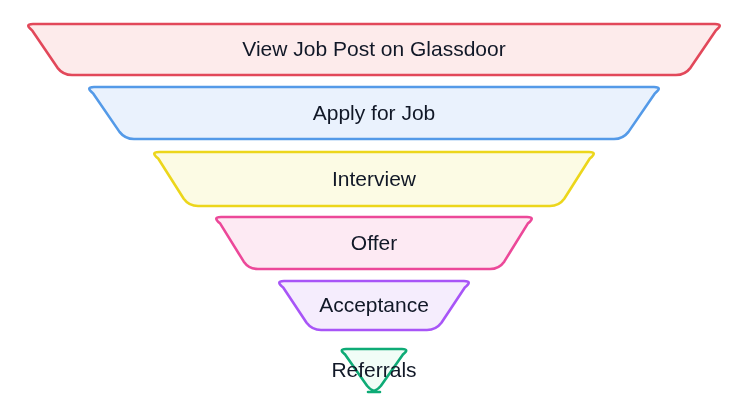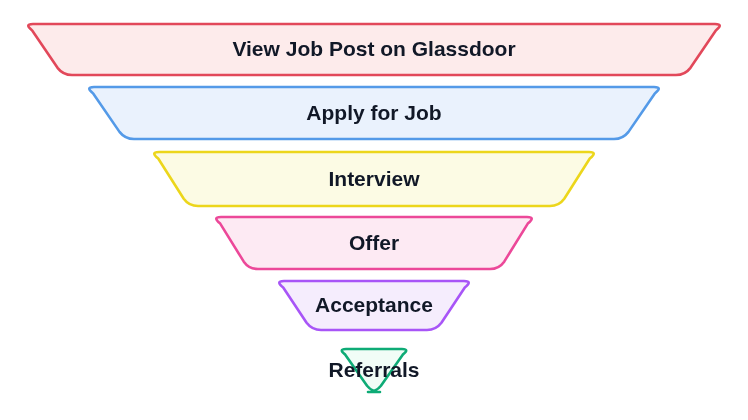--- a/index.html
+++ b/index.html
@@ -11,21 +11,20 @@
     height: 420px;
     background: #ffffff;
     font-family: "Liberation Sans", sans-serif;
     overflow: hidden;
   }
   #funnel-diagram {
     position: relative;
     width: 748px;
     height: 420px;
     background: #ffffff;
-    font-weight: bold;
   }
   #funnel-svg {
     position: absolute;
     left: 0;
     top: 0;
     width: 748px;
     height: 420px;
     display: block;
   }
   .funnel-label {

